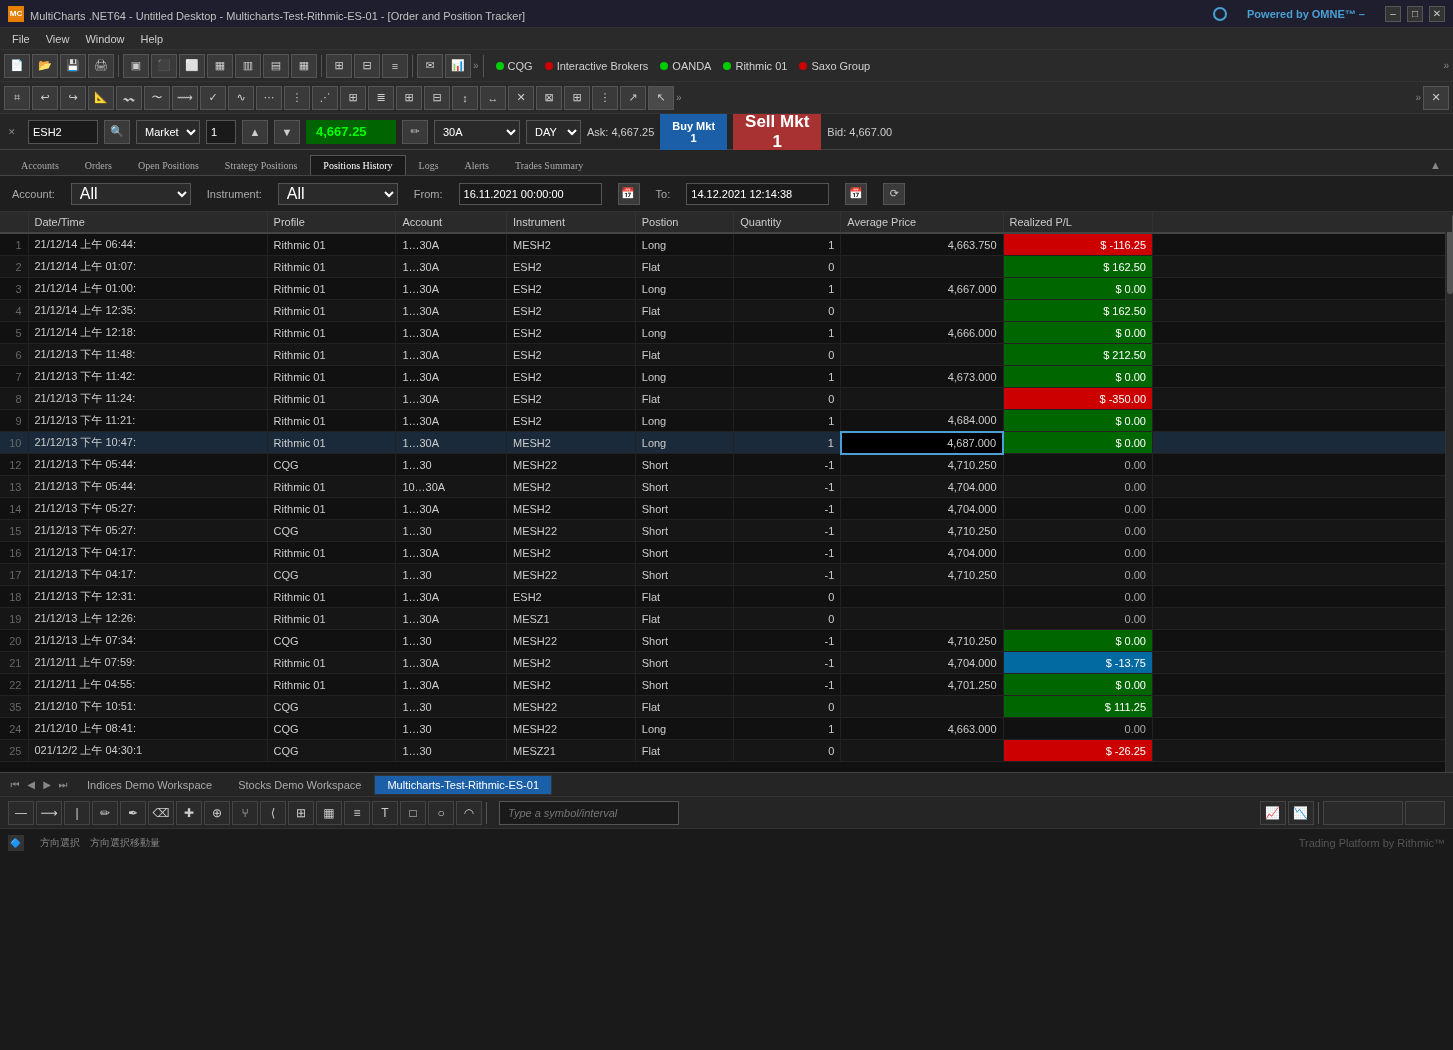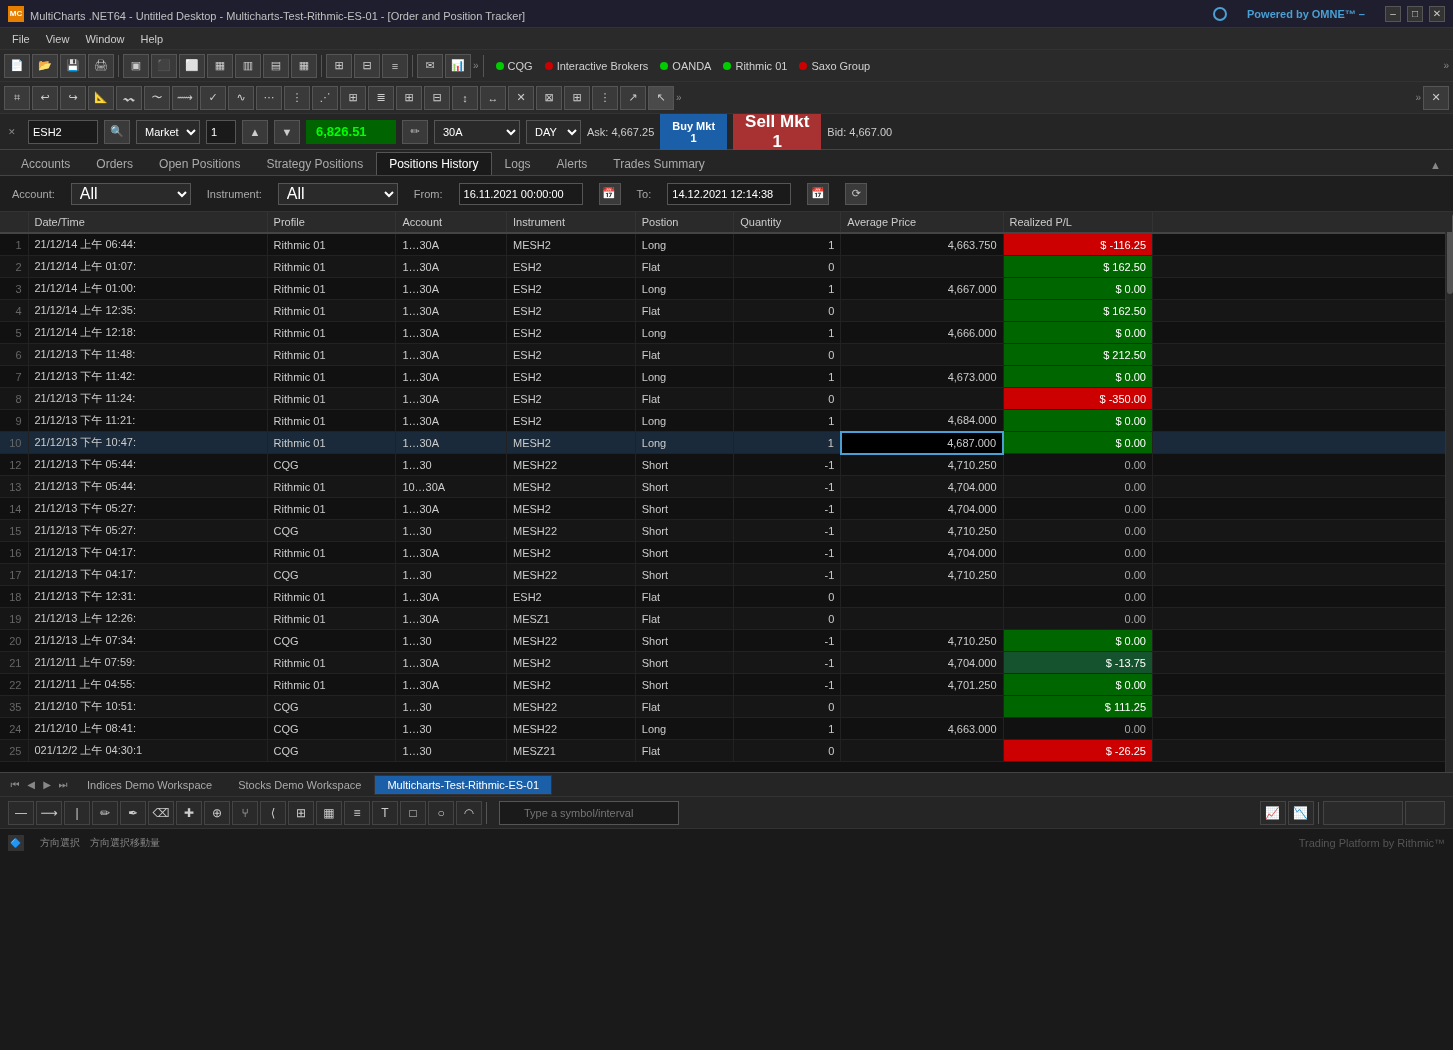--- a/index.html
+++ b/index.html
@@ -35,28 +35,28 @@
     .bid-label { color: #ccc; font-size: 11px; }
 
     
     .conn-dots { display: flex; align-items: center; gap: 12px; padding: 0 8px; font-size: 11px; }
     .dot { width: 8px; height: 8px; border-radius: 50%; display: inline-block; margin-right: 4px; }
     .dot-green { background: #00cc00; }
     .dot-red { background: #cc0000; }
 
     
     #tabs { background: #252525; height: 26px; display: flex; align-items: flex-end; padding: 0 8px; border-bottom: 1px solid #444; }
-    .tab { padding: 4px 12px; cursor: pointer; color: #aaa; font-size: 12px; border: 1px solid transparent; border-bottom: none; }
+    .tab { padding: 4px 12px; cursor: pointer; color: #aaa; font-size: 10px; border: 1px solid transparent; border-bottom: none; font-family: Liberation Serif, serif; }
     .tab.active { background: #1a1a1a; color: #fff; border-color: #555; }
 
     
     #filterbar { background: #1e1e1e; height: 36px; display: flex; align-items: center; padding: 0 12px; gap: 16px; border-bottom: 1px solid #333; }
     .filter-label { color: #aaa; }
     .filter-select { background: #2a2a2a; border: 1px solid #555; color: #fff; height: 22px; padding: 0 4px; font-size: 16px; width: 120px; }
-    .filter-date { background: #1a1a1a; border: 1px solid #555; color: #fff; height: 22px; padding: 0 4px; font-size: 11px; width: 124px; }
+    .filter-date { background: #1a1a1a; border: 1px solid #555; color: #fff; height: 22px; padding: 0 4px; font-size: 11px; width: 143px; }
     .filter-btn { background: #3a3a3a; border: 1px solid #555; color: #ccc; height: 22px; width: 22px; display: flex; align-items: center; justify-content: center; cursor: pointer; }
 
     
     #table-container { background: #111; overflow-y: auto; height: calc(1050px - 28px - 22px - 32px - 36px - 26px - 36px - 36px - 32px - 28px); }
     table { width: 100%; border-collapse: collapse; font-size: 11px; }
     thead tr { background: #eab308; }
     thead th { padding: 4px 6px; text-align: left; color: #ccc; border-bottom: 2px solid #444; border-right: 1px solid #333; font-weight: normal; white-space: nowrap; position: sticky; top: 0; background: #2a2a2a; z-index: 10; }
     tbody tr { border-bottom: 1px solid #222; }
     tbody tr:nth-child(even) { background: #161616; }
     tbody tr:nth-child(odd) { background: #111; }
@@ -65,21 +65,21 @@
     .col-num { text-align: right; }
 
     
     #bottom-tabs { background: #252525; height: 24px; display: flex; align-items: center; padding: 0 4px; border-top: 1px solid #444; }
     .bottom-tab { padding: 3px 12px; cursor: pointer; color: #aaa; font-size: 11px; border: 1px solid transparent; }
     .bottom-tab.active { background: #1a5fa8; color: #fff; border-color: #333; }
 
     
     #bottom-toolbar { background: #252525; height: 32px; display: flex; align-items: center; padding: 0 8px; gap: 2px; border-top: 1px solid #333; }
     .bottom-tb-btn { width: 26px; height: 24px; background: #2a2a2a; border: 1px solid #444; color: #ccc; cursor: pointer; display: flex; align-items: center; justify-content: center; font-size: 12px; }
-    .symbol-input { background: #1a1a1a; border: 1px solid #555; color: #fff; height: 24px; padding: 0 24px; font-size: 11px; width: 180px; margin-left: 8px; }
+    .symbol-input { background: #1a1a1a; border: 1px solid #555; color: #fff; height: 24px; padding: 0 8px; font-size: 11px; width: 180px; margin-left: 8px; font-style: italic; }
 
     
     #statusbar { background: #1a1a1a; height: 28px; display: flex; align-items: center; padding: 0 8px; border-top: 1px solid #333; font-size: 11px; color: #888; gap: 16px; }
     .status-icon { width: 16px; height: 16px; background: #333; display: flex; align-items: center; justify-content: center; font-size: 9px; }
 
     .nav-arrows { display: flex; gap: 2px; align-items: center; padding: 0 4px; }
     .nav-arrow { cursor: pointer; color: #888; font-size: 10px; width: 14px; height: 14px; display: flex; align-items: center; justify-content: center; }
     .separator { flex: 1; }
   </style>
 </head>
@@ -178,21 +178,21 @@
   <input class="trade-input" style="width: 70px;" value="ESH2">
   <div class="tb-btn">🔍</div>
   <select class="trade-select">
     <option>Market</option>
     <option>Limit</option>
     <option>Stop</option>
   </select>
   <input class="trade-input" style="width: 30px;" value="1">
   <div class="tb-btn">▲</div>
   <div class="tb-btn">▼</div>
-  <div class="price-display">6,826.51</div>
+  <div class="price-display">4,667.25</div>
   <div class="tb-btn">✏</div>
   <select class="trade-select" style="width:86px;">
     <option>30A</option>
   </select>
   <select class="trade-select" style="width:55px;">
     <option>DAY</option>
     <option>GTC</option>
     <option>IOC</option>
   </select>
   <span class="ask-label">Ask: 4,667.25</span>
@@ -484,21 +484,21 @@
         </tr>
         <tr>
           <td class="row-num">21</td>
           <td>21/12/11 上午 07:59:</td>
           <td>Rithmic 01</td>
           <td>1…30A</td>
           <td>MESH2</td>
           <td>Short</td>
           <td class="col-num">-1</td>
           <td class="col-num">4,704.000</td>
-          <td style="background: #14532d; color: white; text-align: right; padding-left: 8px;">$ -13.75</td>
+          <td style="background: #0369a1; color: white; text-align: right; padding-left: 8px;">$ -13.75</td>
           <td></td>
         </tr>
         <tr>
           <td class="row-num">22</td>
           <td>21/12/11 上午 04:55:</td>
           <td>Rithmic 01</td>
           <td>1…30A</td>
           <td>MESH2</td>
           <td>Short</td>
           <td class="col-num">-1</td>

